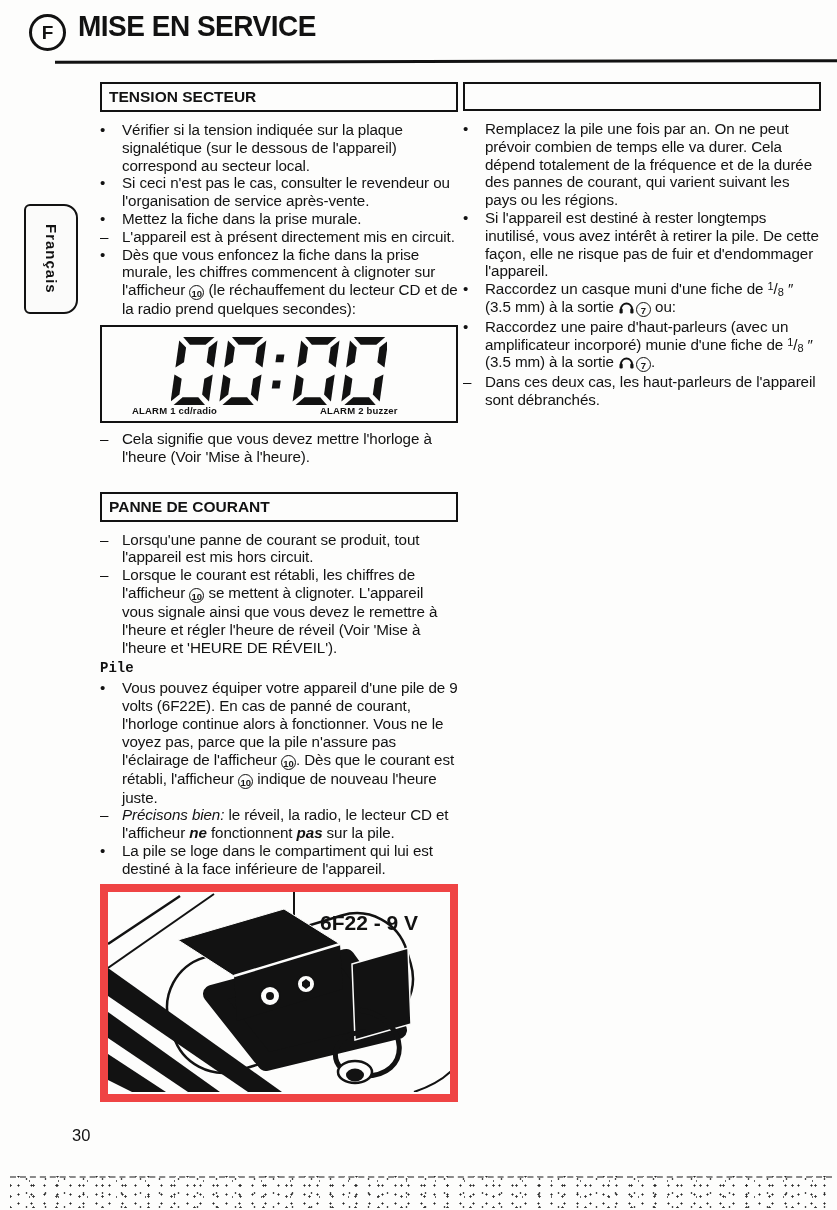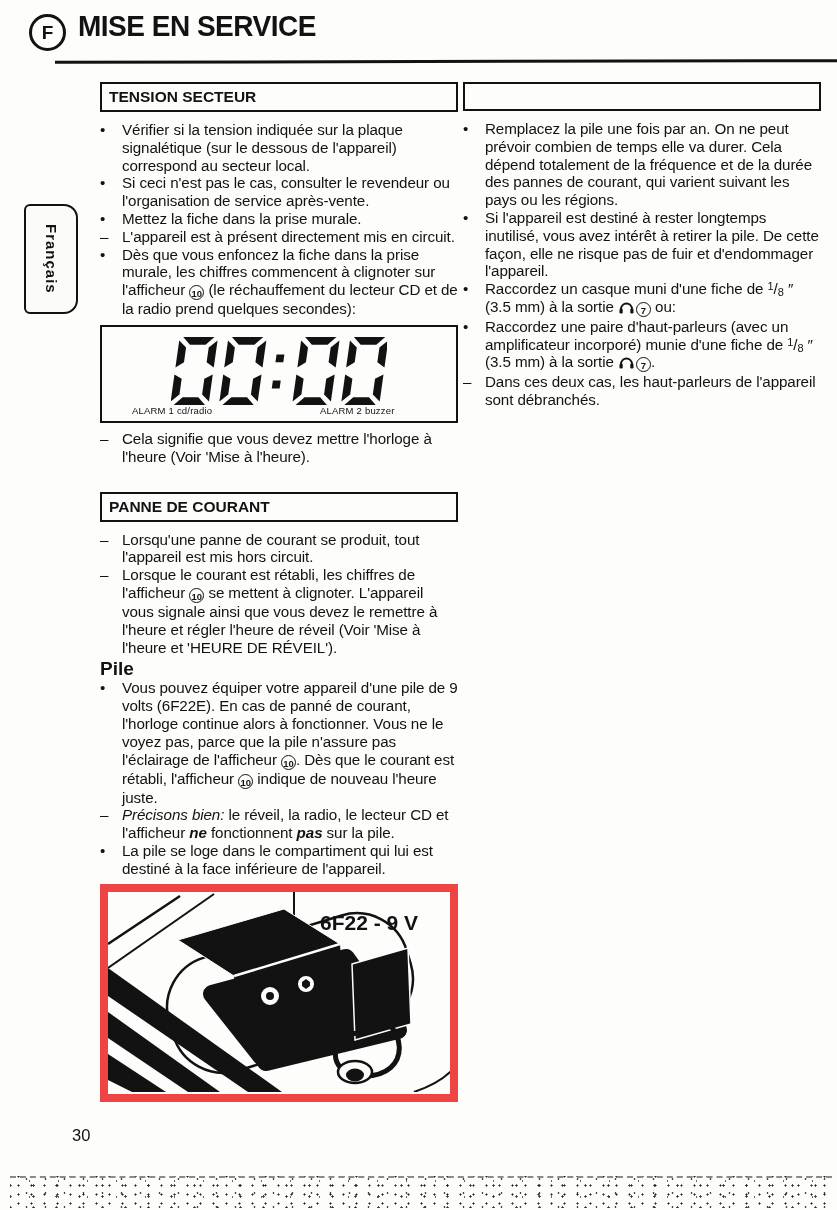--- a/index.html
+++ b/index.html
@@ -34,41 +34,41 @@
     writing-mode:vertical-rl;font-weight:bold;font-size:15px;letter-spacing:1px;
   }
   
   .col{position:absolute;top:82px;width:358px;}
   .col.left{left:88px;margin-left:12px;}
   .col.right{left:463px;}
   .sec-head{
     border:2px solid #121212;padding:3px 7px;min-height:19px;
     font-weight:bold;font-size:15.5px;line-height:20px;margin:0 0 9px 0;
   }
-  .sub-head{font-weight:bold;font-size:19px;margin:3px 0 1px 0;line-height:19px;}
+  .sub-head{font-weight:bold;font-size:14px;margin:3px 0 1px 0;line-height:19px;font-family:Liberation Mono, monospace;}
   .item{display:flex;margin:0;}
   .marker{width:22px;flex:none;font-size:15.2px;line-height:17.8px;}
   .itext{flex:1;font-size:15.2px;line-height:17.8px;letter-spacing:-0.1px;}
   .i{font-style:italic;}
   .bi{font-style:italic;font-weight:bold;}
   .sup{vertical-align:4px;font-size:11px;line-height:0;}
   .sub{vertical-align:-2px;font-size:11px;line-height:0;}
   .circ{
     display:inline-block;min-width:15px;height:15px;border:1.3px solid #121212;
     border-radius:50%;font-size:9.5px;line-height:15px;text-align:center;
     vertical-align:-2px;padding:0 1px;box-sizing:border-box;font-weight:bold;
   }
   .hp{display:inline-block;vertical-align:-2px;margin:0 2px 0 1px;}
   
   .display-fig{
     position:relative;border:2.5px solid #121212;height:94px;margin:7px 0 7px 0;
     background:#fdfdfc;
   }
   .display-fig svg.digits{display:block;margin:9px auto 0 auto;}
-  .alarm-label{position:absolute;bottom:5px;font-size:9.5px;font-weight:normal;letter-spacing:0.2px;}
+  .alarm-label{position:absolute;bottom:5px;font-size:9.5px;font-weight:bold;letter-spacing:0.2px;}
   .alarm1{left:30px;}
   .alarm2{left:218px;text-align:center;}
   .sp-after{margin-bottom:26px;}
   
   .battery-fig{
     position:relative;border:8px solid #ef4444;height:202px;margin-top:6px;overflow:hidden;
     background:#fdfdfc;
   }
   
   .page-number{position:absolute;left:72px;top:1126px;font-size:16.5px;}

